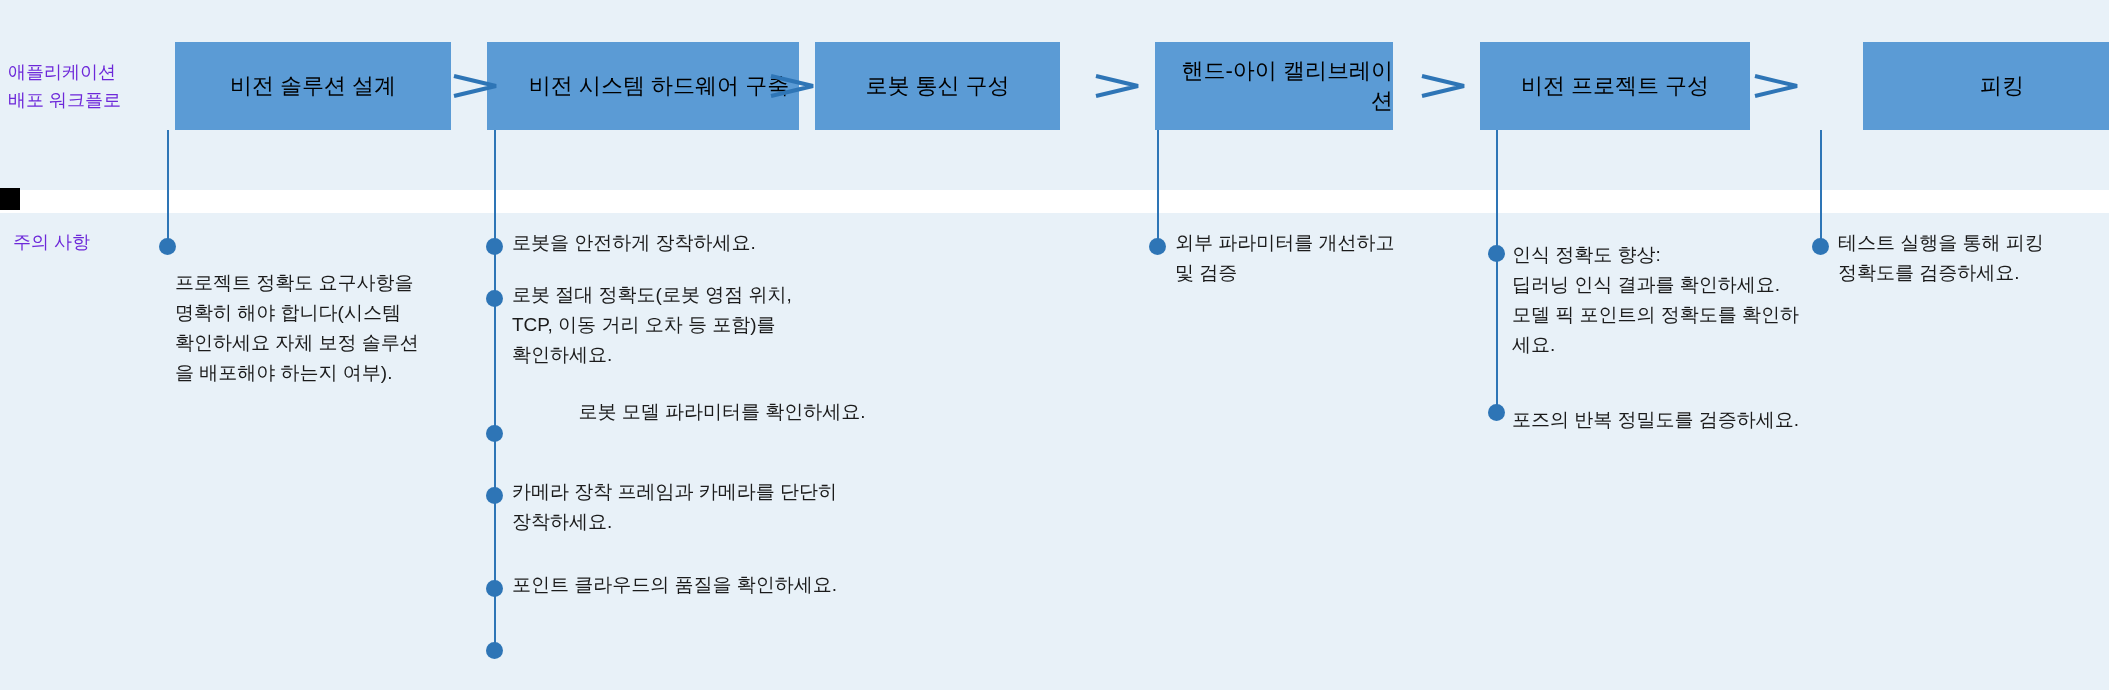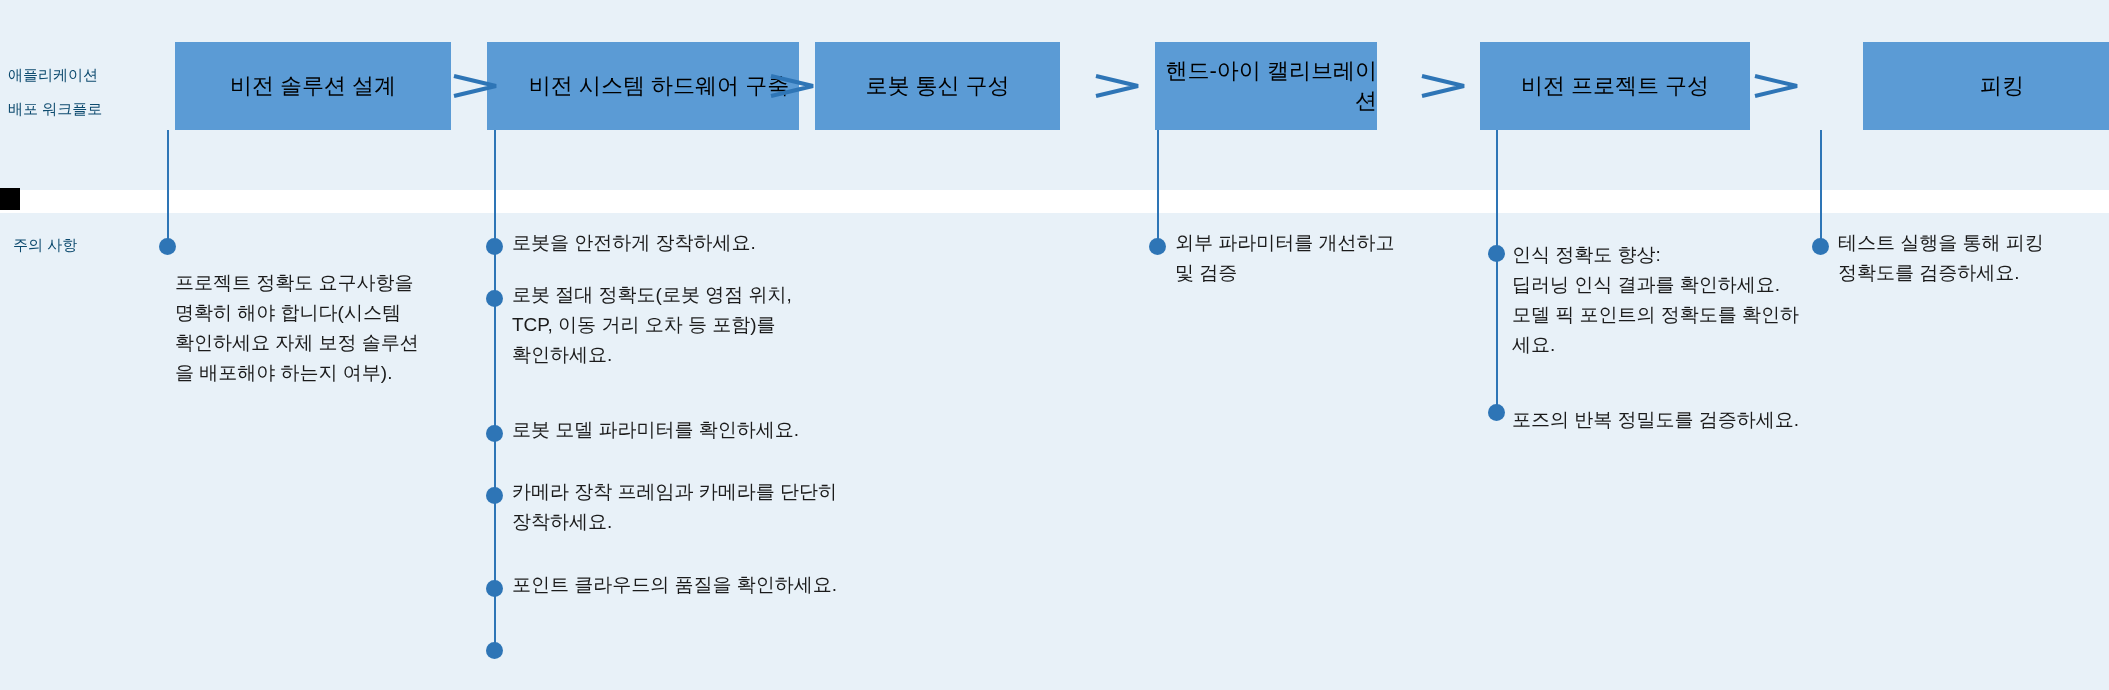--- a/index.html
+++ b/index.html
@@ -30,23 +30,23 @@
   .band-bottom {
     position: absolute;
     left: 0;
     top: 213px;
     width: 2109px;
     height: 477px;
     background: #e8f1f8;
   }
   .row-label {
     position: absolute;
-    color: #0c4a6e;
-    font-size: 15px;
-    line-height: 34px;
+    color: #6d28d9;
+    font-size: 18px;
+    line-height: 28px;
     white-space: pre-line;
   }
   #workflow-label {
     left: 8px;
     top: 58px;
     width: 130px;
   }
   #notes-label {
     left: 13px;
     top: 228px;
@@ -107,21 +107,21 @@
   <div class="band-bottom"></div>
   <div class="black-marker"></div>
 
   <div class="row-label" id="workflow-label">애플리케이션
 배포 워크플로</div>
   <div class="row-label" id="notes-label">주의 사항</div>
 
   <div class="stage-box" style="left:175px; width:276px;">비전 솔루션 설계</div>
   <div class="stage-box" style="left:487px; width:280px;padding-left:32px;">비전 시스템 하드웨어 구축</div>
   <div class="stage-box" style="left:815px; width:245px;">로봇 통신 구성</div>
-  <div class="stage-box" style="left:1155px; width:222px;">핸드-아이 캘리브레이션</div>
+  <div class="stage-box" style="left:1155px; width:222px;padding-left:16px;">핸드-아이 캘리브레이션</div>
   <div class="stage-box" style="left:1480px; width:270px;">비전 프로젝트 구성</div>
   <div class="stage-box" style="left:1863px; width:278px;">피킹</div>
 
   <svg class="arrow" style="left:452px;" viewBox="0 0 48 32">
     <polyline points="2,6 44,16 2,26" fill="none" stroke="#2e75b6" stroke-width="4"></polyline>
   </svg>
   <svg class="arrow" style="left:769px;" viewBox="0 0 48 32">
     <polyline points="2,6 44,16 2,26" fill="none" stroke="#2e75b6" stroke-width="4"></polyline>
   </svg>
   <svg class="arrow" style="left:1094px;" viewBox="0 0 48 32">
@@ -153,21 +153,21 @@
   <div class="note-dot" style="left:1812px; top:238px;"></div>
 
   <div class="note-text" style="left:175px; top:268px; width:290px;">프로젝트 정확도 요구사항을
 명확히 해야 합니다(시스템
 확인하세요 자체 보정 솔루션
 을 배포해야 하는지 여부).</div>
   <div class="note-text" style="left:512px; top:228px; width:400px;">로봇을 안전하게 장착하세요.</div>
   <div class="note-text" style="left:512px; top:280px; width:420px;">로봇 절대 정확도(로봇 영점 위치,
 TCP, 이동 거리 오차 등 포함)를
 확인하세요.</div>
-  <div class="note-text" style="left:512px; top:415px; width:420px;">로봇 모델 파라미터를 확인하세요.</div>
+  <div class="note-text" style="left:512px; top:397px; width:420px;text-align:center;">로봇 모델 파라미터를 확인하세요.</div>
   <div class="note-text" style="left:512px; top:477px; width:430px;">카메라 장착 프레임과 카메라를 단단히
 장착하세요.</div>
   <div class="note-text" style="left:512px; top:570px; width:430px;">포인트 클라우드의 품질을 확인하세요.</div>
   <div class="note-text" style="left:1175px; top:228px; width:300px;">외부 파라미터를 개선하고
 및 검증</div>
   <div class="note-text" style="left:1512px; top:240px; width:340px;">인식 정확도 향상:
 딥러닝 인식 결과를 확인하세요.
 모델 픽 포인트의 정확도를 확인하
 세요.</div>
   <div class="note-text" style="left:1512px; top:405px; width:340px;">포즈의 반복 정밀도를 검증하세요.</div>

